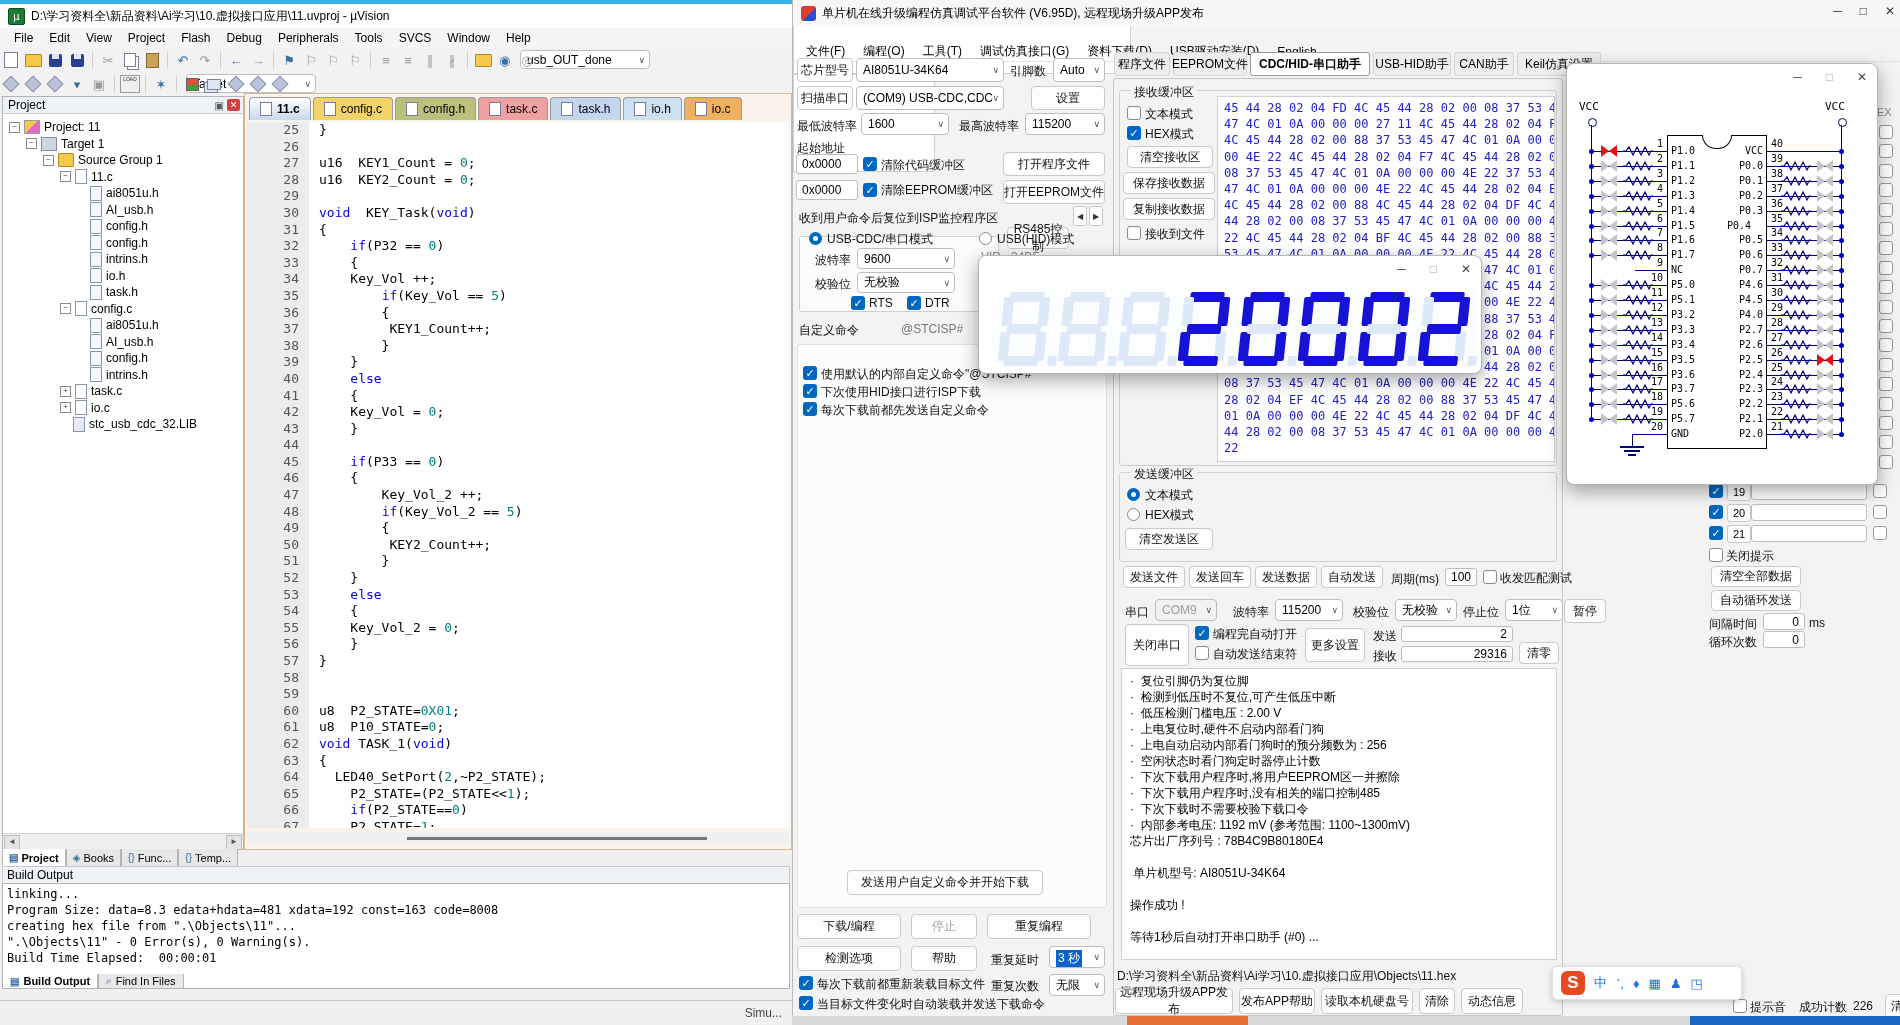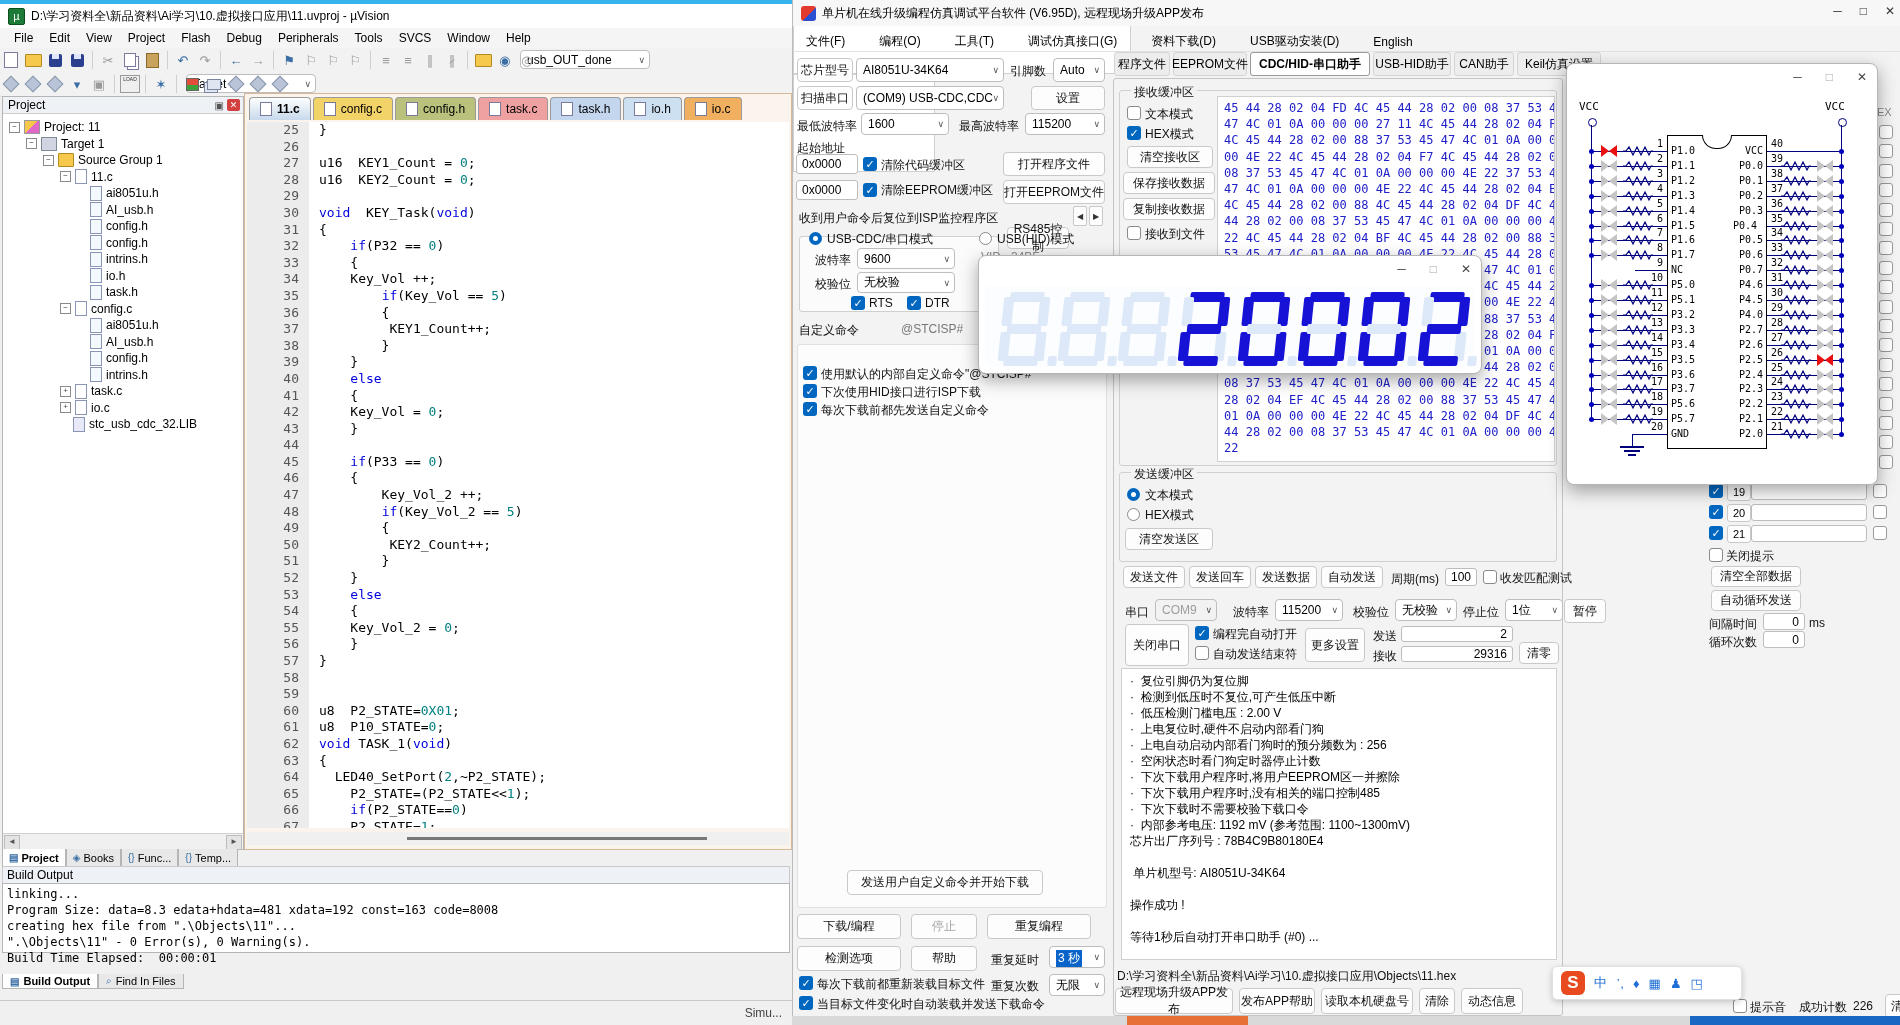--- a/index.html
+++ b/index.html
@@ -86,33 +86,33 @@
   .cline{white-space:pre;display:flex;}
   .cline .ln{width:52px;flex:none;text-align:right;padding-right:10px;background:#ececec;color:#555;}
   .cline .ct{padding-left:10px;}
   .kw{color:#0000dd;}
   .num{color:#007f7f;}
   #uv-eh{position:absolute;left:2px;bottom:4px;right:2px;height:13px;background:#f0f0f0;}
   #uv-eh .thumb{position:absolute;left:160px;top:5px;width:300px;height:3px;background:#777;}
   
   #uv-build{position:absolute;left:2px;top:866px;width:788px;height:130px;background:#f0f0f0;}
   #uv-build-h{height:16px;font-size:12px;padding-left:4px;border:1px solid #c9c9c9;background:#eef1f5;display:flex;align-items:center;}
-  #uv-build-log{position:absolute;left:0;top:17px;width:100%;height:70px;background:#fff;border:1px solid #b5b5b5;box-sizing:border-box;
+  #uv-build-log{position:absolute;left:0;top:17px;width:100%;height:106px;background:#fff;border:1px solid #b5b5b5;box-sizing:border-box;
     font-family:"DejaVu Sans Mono","Liberation Mono",monospace;font-size:12px;line-height:16px;padding:2px 4px;white-space:pre;}
   #uv-build-tabs{position:absolute;left:0;top:108px;display:flex;font-size:11px;}
   #uv-build-tabs .bt{padding:1px 7px;border:1px solid #b5b5b5;border-top:none;background:#e8e8e8;display:flex;gap:4px;align-items:center;}
   #uv-build-tabs .bt.on{background:#fff;font-weight:bold;}
   #uv-status{position:absolute;left:0;top:1000px;width:792px;height:25px;background:#f0f0f0;border-top:1px solid #c9c9c9;
     font-size:12px;color:#444;display:flex;align-items:center;justify-content:flex-end;padding-right:10px;box-sizing:border-box;}
   
   #stc{position:absolute;left:792px;top:0;width:1108px;height:1025px;background:#f3f3f3;border-left:1px solid #bbb;}
   #stc-title{position:absolute;left:0;top:0;width:100%;height:26px;background:#f7f7f7;display:flex;align-items:center;gap:6px;padding-left:8px;box-sizing:border-box;}
   #stc-logo{width:15px;height:15px;border-radius:3px;background:linear-gradient(135deg,#e23a2e 55%,#2a4fd0 55%);}
   #stc-winbtns{position:absolute;right:6px;top:4px;display:flex;gap:18px;color:#333;font-size:12px;}
-  #stc-menu{position:absolute;left:0;top:32px;width:100%;height:20px;display:flex;align-items:center;padding-left:4px;box-sizing:border-box;border-bottom:1px solid #e2e2e2;gap:16px;}
+  #stc-menu{position:absolute;left:0;top:42px;width:100%;height:20px;display:flex;align-items:center;padding-left:4px;box-sizing:border-box;border-bottom:1px solid #e2e2e2;}
   #stc-menu span{padding:2px 9px;}
   .stab{position:absolute;height:24px;top:52px;background:#ededed;border:1px solid #d5d5d5;border-radius:3px;
     display:flex;align-items:center;justify-content:center;font-size:12px;padding:0 6px;box-sizing:border-box;white-space:nowrap;}
   .stab.on{background:#fff;border-color:#9a9a9a;font-weight:bold;}
   .hexbox{position:absolute;background:#fff;border:1px solid #d0d0d0;font-family:"DejaVu Sans Mono","Liberation Mono",monospace;
     font-size:12px;line-height:16.2px;color:#2020c8;padding:3px 6px;white-space:pre;overflow:hidden;box-sizing:border-box;}
   .logbox{position:absolute;background:#fff;border:1px solid #d0d0d0;font-size:12px;line-height:16px;padding:4px 8px;white-space:pre;overflow:hidden;box-sizing:border-box;}
   
   .fwin{position:absolute;background:#fff;border:1px solid #b5b5b5;border-radius:8px;box-shadow:0 6px 18px rgba(0,0,0,.35);}
   .fwin .ft{position:absolute;left:0;top:0;width:100%;height:28px;display:flex;align-items:center;padding-left:12px;box-sizing:border-box;font-size:12px;color:#222;}
@@ -1040,21 +1040,21 @@
           </svg></div>
         <div class="led" style="left:250px;top:95.7px;"></div>
         <div class="pinname" style="left: 160px; top: 110.6px; width: 36px; direction: rtl; text-align: right;">P0.3</div>
         <div class="pinnum" style="left:204px;top:103.6px;">36</div>
         <div class="wire" style="left:200px;top:116.6px;width:75px;"></div>
         <div class="dot" style="left:272px;top:114.6px;"></div>
         <div style="left:214px;top:110.6px;position:absolute;"><svg width="30" height="12">
             <polyline points="0,6 3,6 6,2 10,10 14,2 18,10 22,2 26,10 28,6 30,6" fill="none" stroke="#00007f" stroke-width="1.2"></polyline>
           </svg></div>
         <div class="led" style="left:250px;top:110.6px;"></div>
-        <div class="pinname" style="left: 160px; top: 125.5px; width: 36px; direction: rtl; text-align: center;">P0.4</div>
+        <div class="pinname" style="left: 160px; top: 125.5px; width: 36px; direction: rtl; text-align: left;">P0.4</div>
         <div class="pinnum" style="left:204px;top:118.5px;">35</div>
         <div class="wire" style="left:200px;top:131.5px;width:75px;"></div>
         <div class="dot" style="left:272px;top:129.5px;"></div>
         <div style="left:214px;top:125.5px;position:absolute;"><svg width="30" height="12">
             <polyline points="0,6 3,6 6,2 10,10 14,2 18,10 22,2 26,10 28,6 30,6" fill="none" stroke="#00007f" stroke-width="1.2"></polyline>
           </svg></div>
         <div class="led" style="left:250px;top:125.5px;"></div>
         <div class="pinname" style="left: 160px; top: 140.4px; width: 36px; direction: rtl; text-align: right;">P0.5</div>
         <div class="pinnum" style="left:204px;top:133.4px;">34</div>
         <div class="wire" style="left:200px;top:146.4px;width:75px;"></div>

